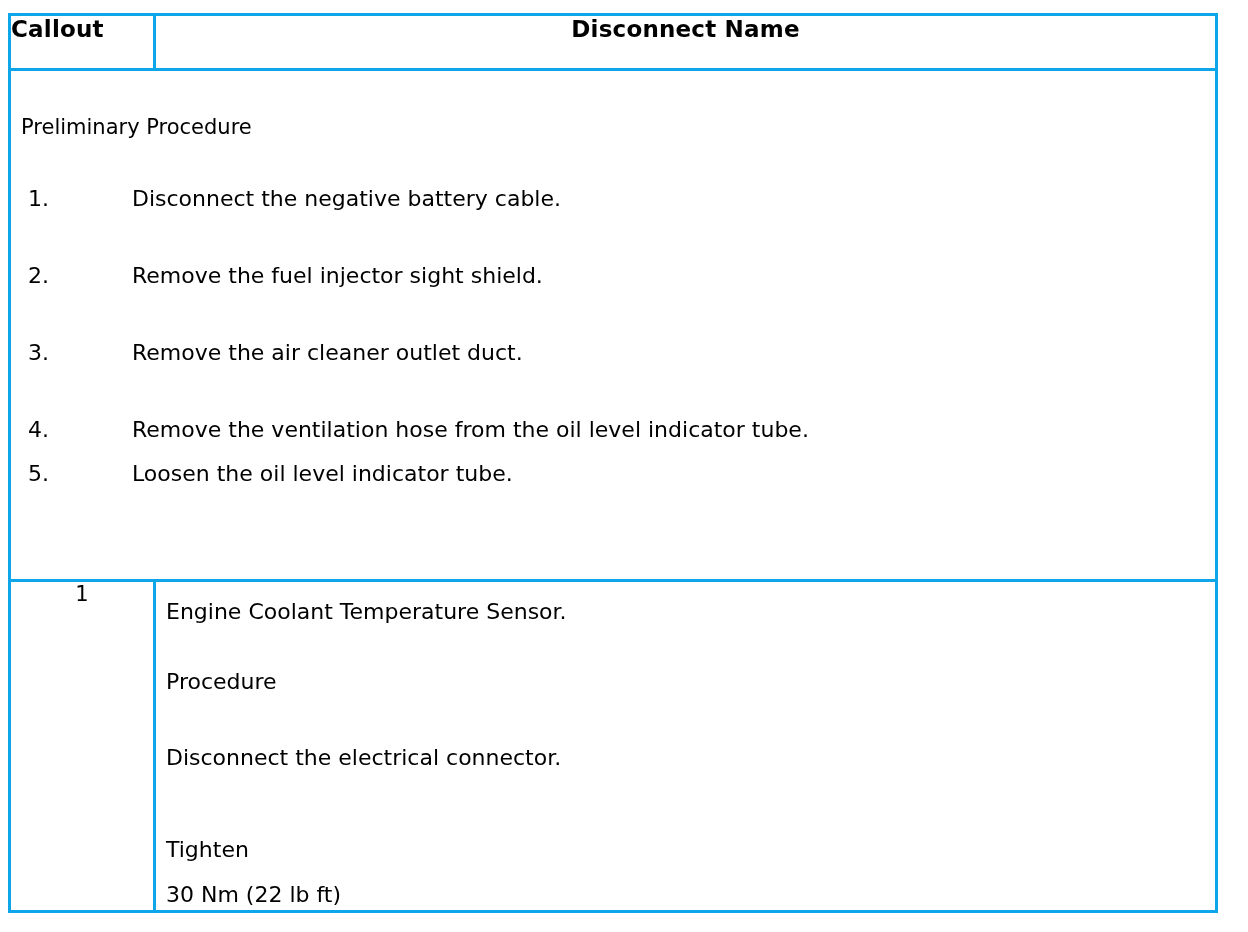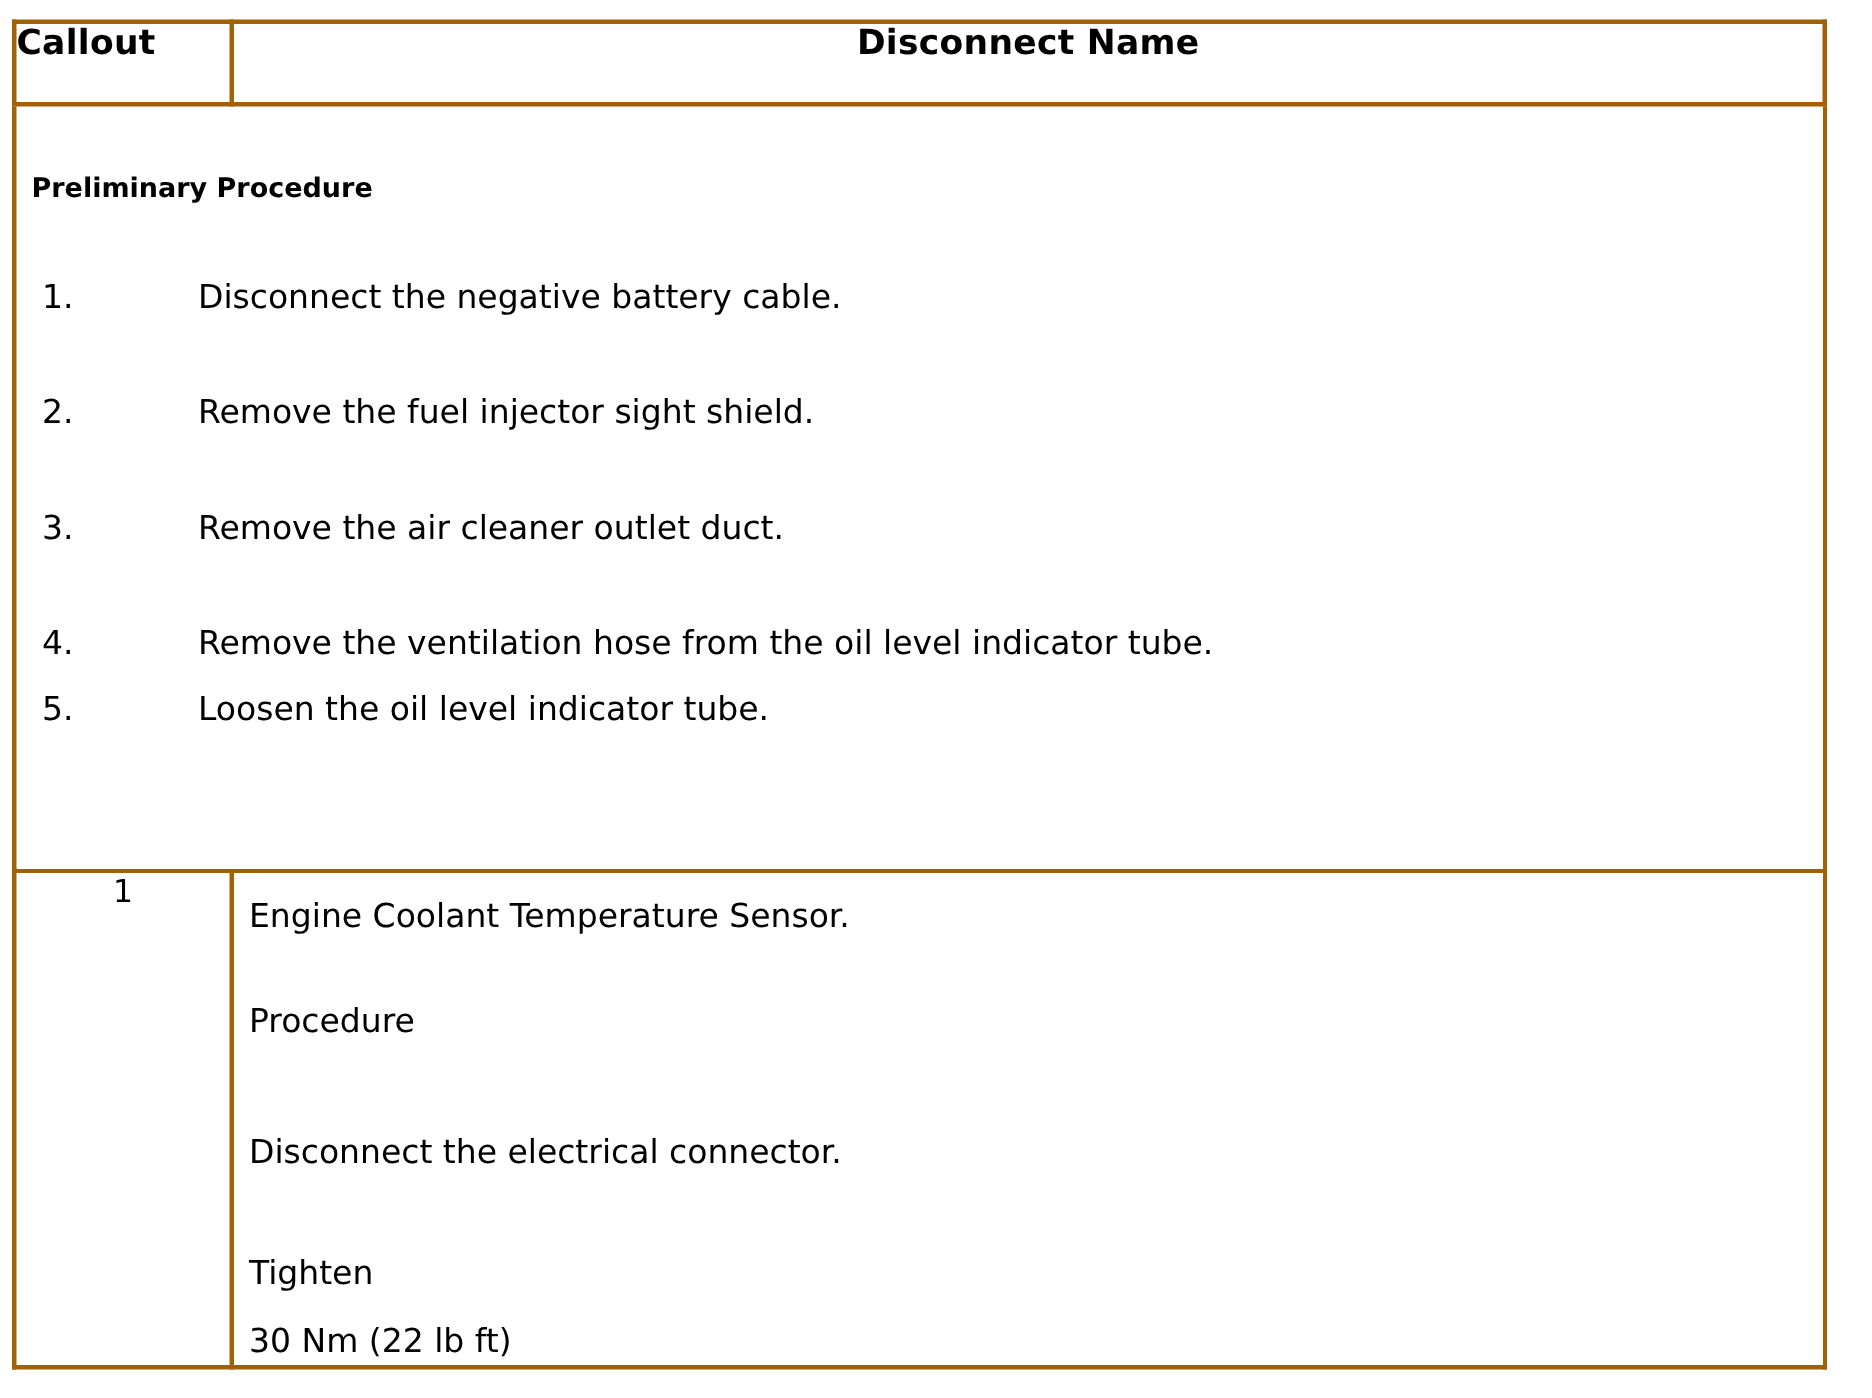--- a/index.html
+++ b/index.html
@@ -33,21 +33,21 @@
     width: 1207px;       
     border-collapse: collapse;
     table-layout: fixed;
   }
 
   .proc-table col.c-callout { width: 145px; }  
   .proc-table col.c-name    { width: 1062px; }
 
   .proc-table td,
   .proc-table th {
-    border: 3px solid #a16207;
+    border: 3px solid #0ea5e9;
     padding: 0;
     vertical-align: top;
     background: #ffffff;
   }
 
   
   .hdr-cell {
     height: 52px;
     text-align: center;
     vertical-align: middle;
@@ -67,22 +67,22 @@
     position: relative;
   }
   .prelim-inner {
     position: relative;
     height: 100%;
   }
   .prelim-title {
     position: absolute;
     left: 10px;
     top: 44px;
-    font-weight: bold;
-    font-size: 18px;
+    font-weight: normal;
+    font-size: 21px;
   }
   .steps {
     position: absolute;
     left: 0;
     top: 115px;
     width: 100%;
   }
   .step {
     position: relative;
     height: 77px;
@@ -122,21 +122,21 @@
   .detail-line {
     position: absolute;
     left: 10px;
     font-size: 22px;
     white-space: nowrap;
   }
   .detail-line.bold { font-weight: normal; }
 
   .d-name   { top: 17px; text-align: right; }
   .d-proc   { top: 87px; }
-  .d-step   { top: 174px; }
+  .d-step   { top: 163px; }
   .d-tight  { top: 227px; margin-top: 28px; }
   .d-torque { top: 300px; }
 </style>
 </head>
 <body>
 
 <div class="sheet">
 
   <table class="proc-table">
     <colgroup>

